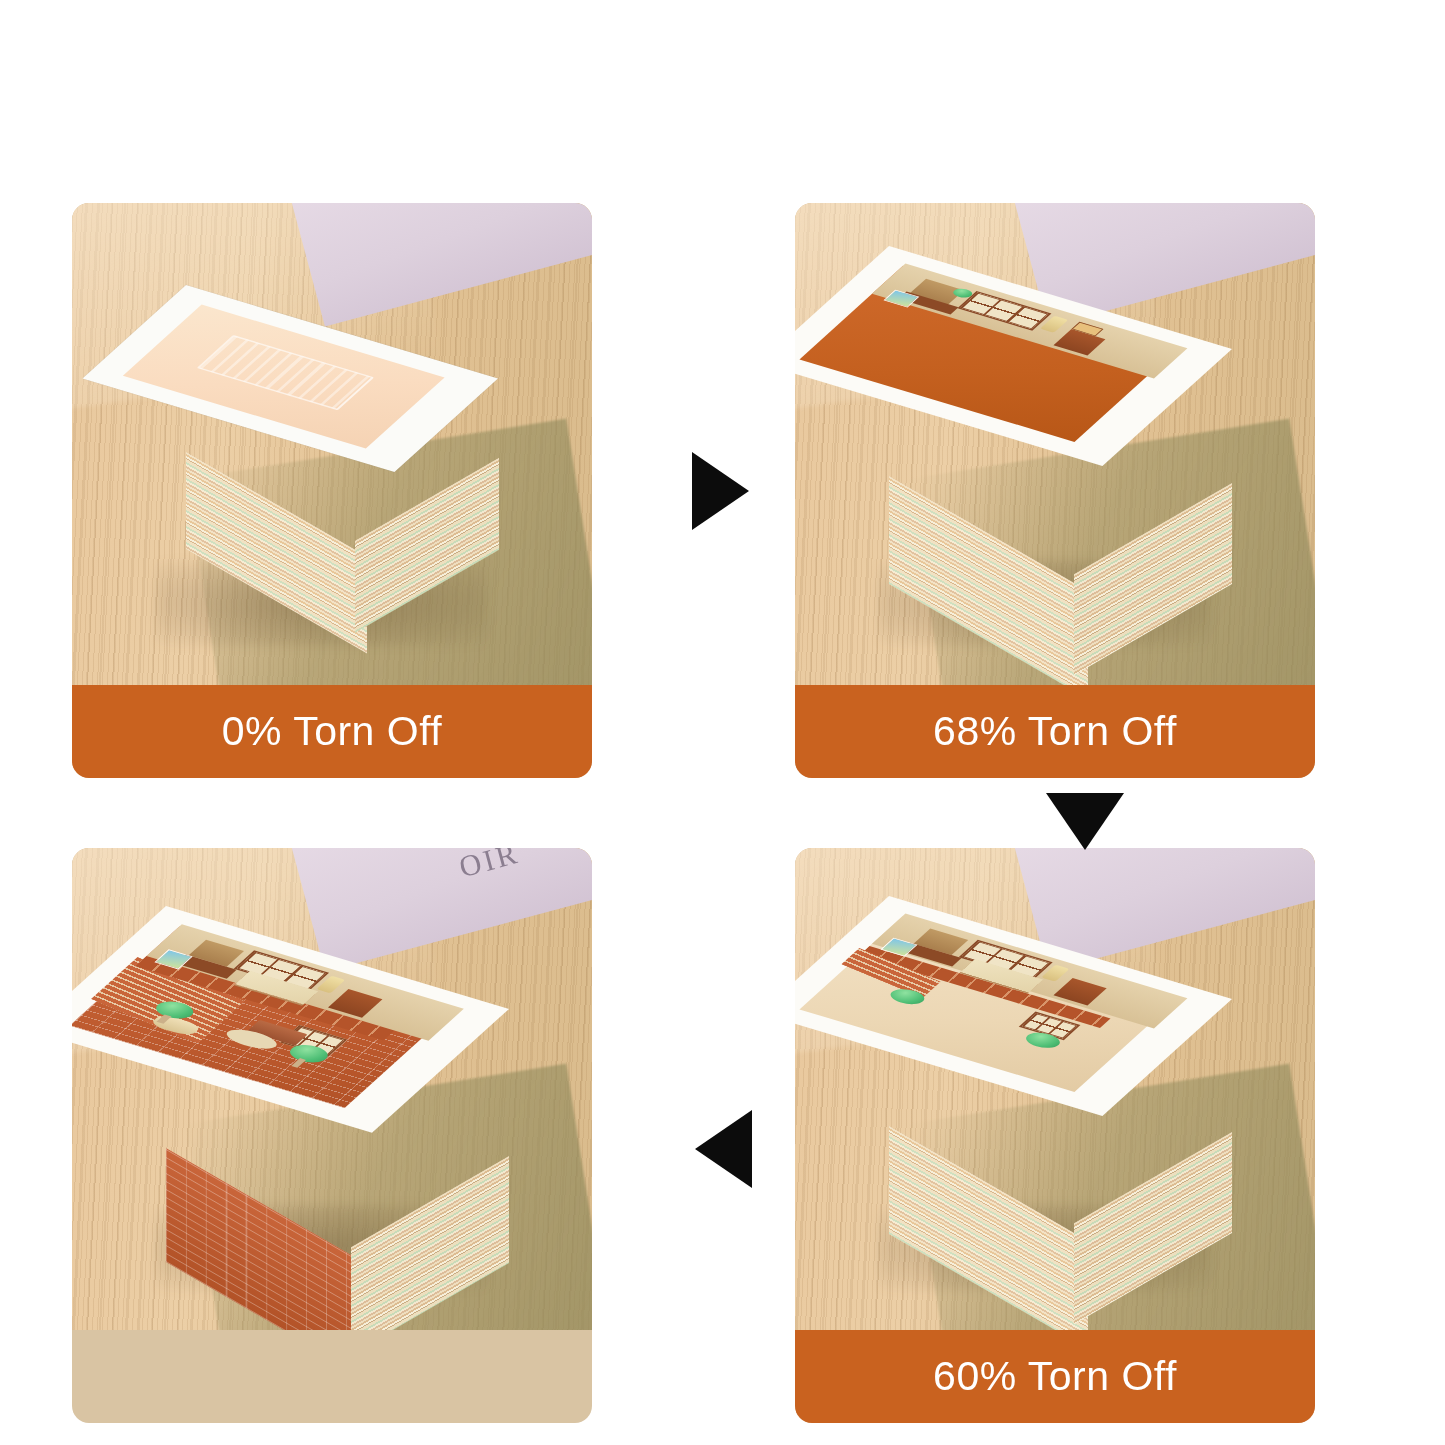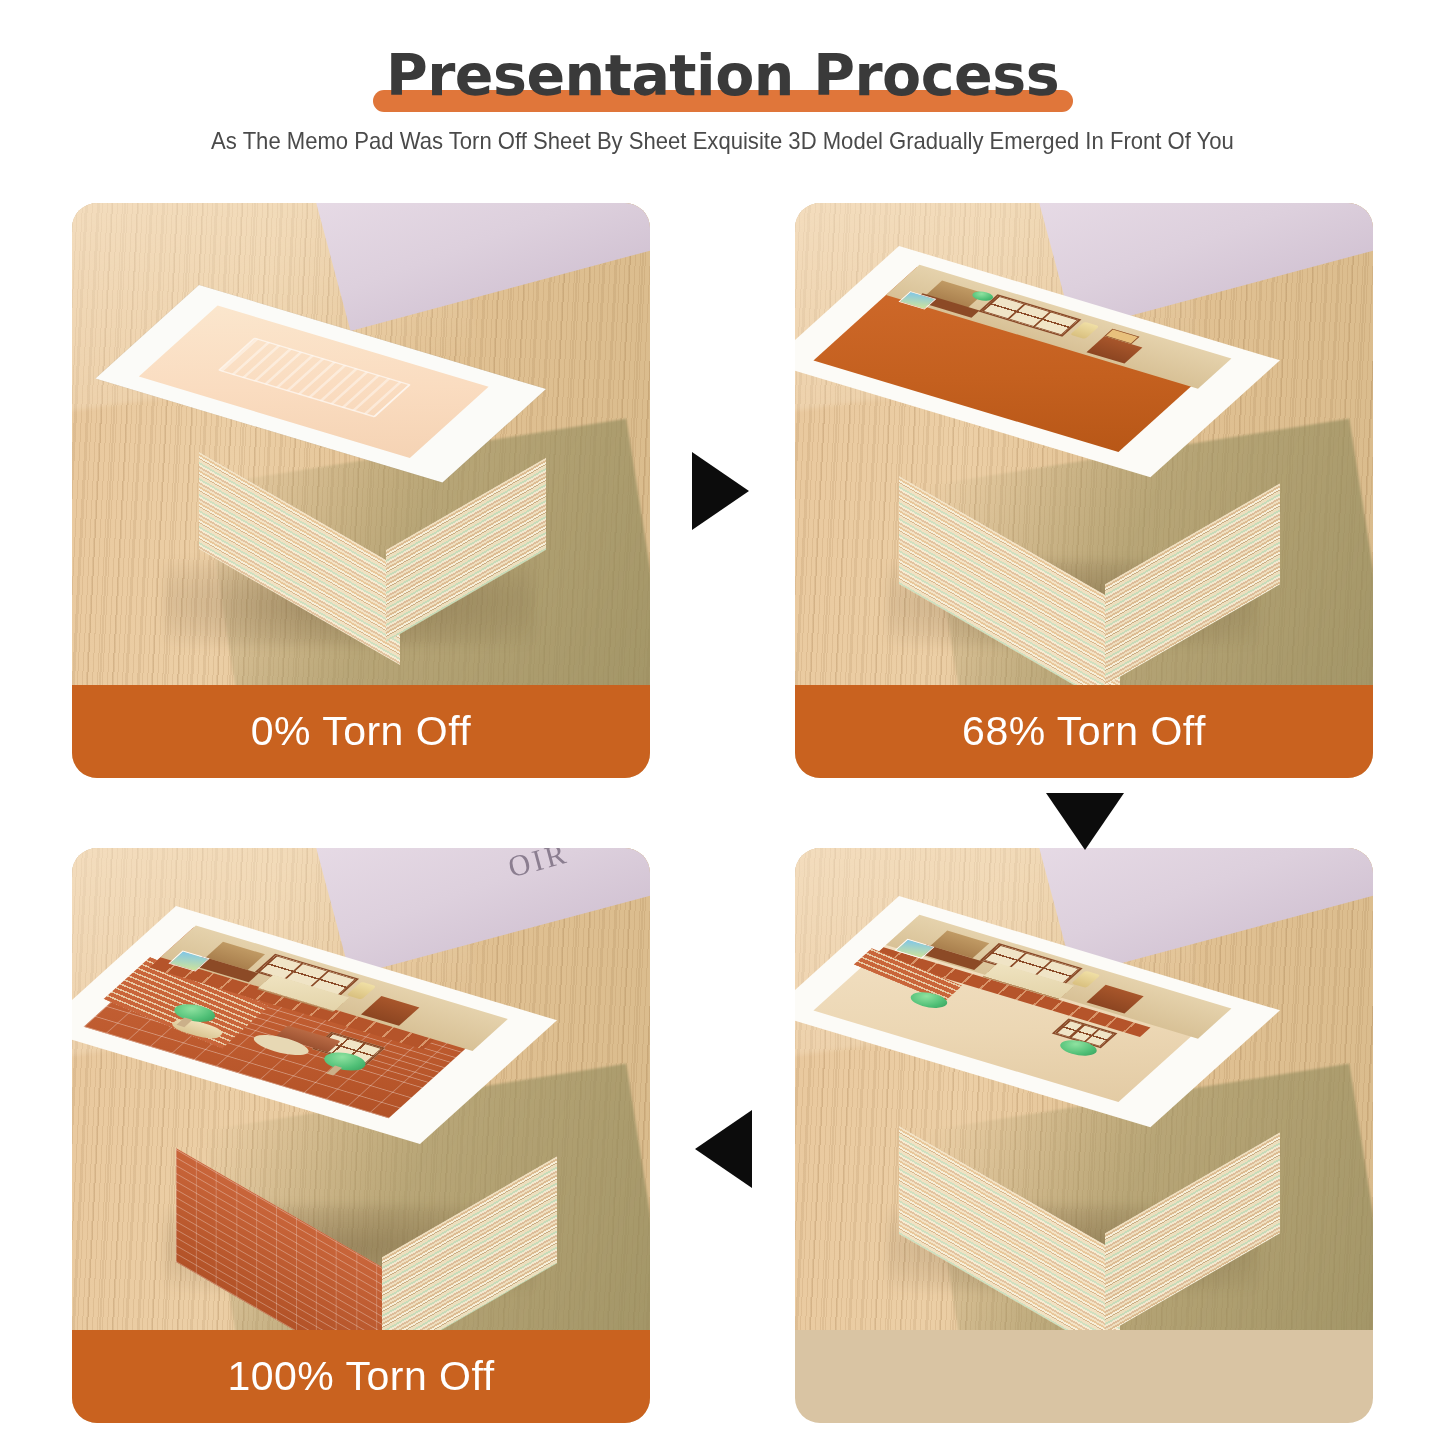--- a/index.html
+++ b/index.html
@@ -33,22 +33,22 @@
   .subtitle {
     position: absolute; left: 0; top: 127px; width: 1445px;
     text-align: center; font-size: 24px; color: #4a4a4a;
     font-family: "Liberation Sans", sans-serif;
     transform: scaleX(0.92); transform-origin: center;
     white-space: nowrap;
   }
 
   
   .card {
-    position: absolute; width: 578px; height: 575px;
-    border-radius: 25px; overflow: hidden;
+    position: absolute; width: 520px; height: 575px;
+    border-radius: 17px; overflow: hidden;
     background: #d9c4a3;
   }
   .card.tl { left: 72px;  top: 203px; }
   .card.tr { left: 795px; top: 203px; }
   .card.bl { left: 72px;  top: 848px; }
   .card.br { left: 795px; top: 848px; }
 
   .photo { position: absolute; inset: 0 0 93px 0; overflow: hidden; }
 
   .label-bar {
@@ -237,27 +237,20 @@
     position: absolute; left: 16%; bottom: 8%; width: 64%; height: 18%;
     background: radial-gradient(ellipse at center, rgba(90,70,40,0.35), rgba(90,70,40,0));
     filter: blur(5px);
   }
 </style>
 </head>
 <body>
 
 <div class="page">
 
-  <div class="header">
-    <div class="title-bar"></div>
-    <div class="title-wrap">
-      <span class="title">Presentation Process</span>
-    </div>
-    <div class="subtitle">As The Memo Pad Was Torn Off Sheet By Sheet Exquisite 3D Model Gradually Emerged In Front Of You</div>
-  </div>
 
   <div class="card tl">
     <div class="photo">
       <div class="scene">
         <div class="wood"></div>
         <div class="wood-light"></div>
         <div class="wood-dark"></div>
         <div class="book"></div>
         <div class="shadow-blob"></div>
 
@@ -339,23 +332,20 @@
             <div class="furn" style="left:44%;top:60%;width:14%;height:10%;background:#e7d8b4;border-radius:50%;"></div>
             <div class="furn" style="left:25%;top:66%;width:12%;height:9%;background:linear-gradient(180deg,#f0e0b8,#d9c492);border-radius:40%;"></div>
             <div class="tree" style="left:22%;top:56%;width:10%;height:11%;"></div>
             <div class="tree-trunk" style="left:26%;top:66%;width:2%;height:6%;"></div>
             <div class="tree" style="left:62%;top:58%;width:10%;height:11%;"></div>
             <div class="tree-trunk" style="left:66%;top:68%;width:2%;height:6%;"></div>
           </div>
         </div>
       </div>
     </div>
-    <div class="label-bar">
-      <span class="label-text">100% Torn Off</span>
-    </div>
   </div>
 
   <div class="card br">
     <div class="photo">
       <div class="scene">
         <div class="wood"></div>
         <div class="wood-light"></div>
         <div class="wood-dark"></div>
         <div class="book"></div>
         <div class="shadow-blob"></div>
@@ -375,19 +365,22 @@
             <div class="furn" style="left:16%;top:26%;width:15%;height:7%;background:#8c4a26;"></div>
             <div class="furn" style="left:11%;top:26%;width:7%;height:10%;background:linear-gradient(160deg,#7fc6e8,#cfe39a);border:1px solid #fff;"></div>
             <div class="furn" style="left:53%;top:12%;width:4%;height:11%;background:linear-gradient(180deg,#f0dfa5,#d9c07f);border-radius:3px;"></div>
             <div class="furn" style="left:60%;top:17%;width:10%;height:15%;background:linear-gradient(180deg,#a8562b,#8c4521);"></div>
             <div class="tree" style="left:24%;top:56%;width:9%;height:10%;"></div>
             <div class="tree" style="left:64%;top:58%;width:9%;height:10%;"></div>
           </div>
         </div>
       </div>
     </div>
+    <div class="label-bar">
+      <span class="label-text">60% Torn Off</span>
+    </div>
   </div>
 
   <div class="arrow arrow-right"></div>
   <div class="arrow arrow-down"></div>
   <div class="arrow arrow-left"></div>
 
 </div>
 
 </body></html>

